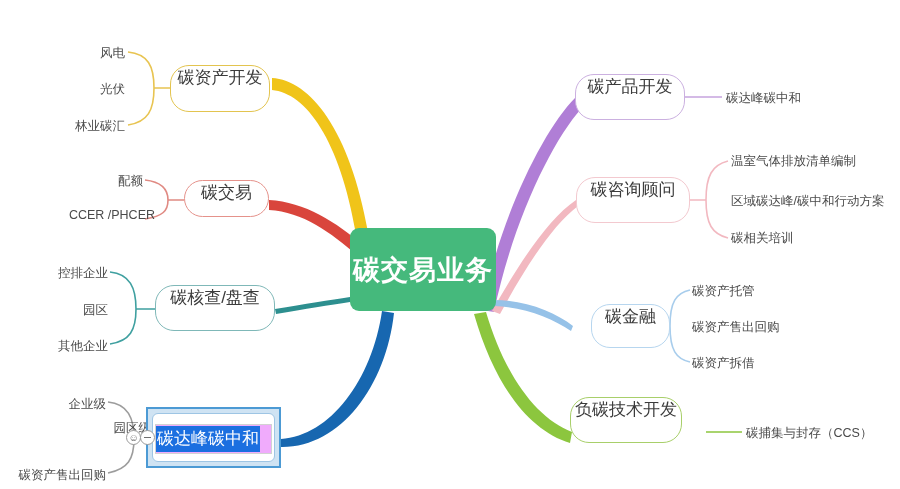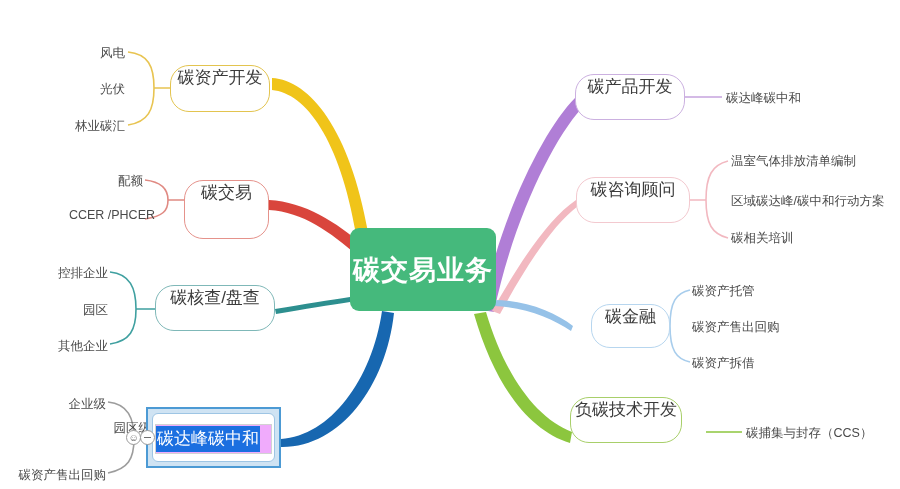--- a/index.html
+++ b/index.html
@@ -194,21 +194,21 @@
   </svg>
 
   <div class="center-node">
     <span class="label">碳交易业务</span>
   </div>
 
   <div class="topic" id="topic-carbon-asset-development" style="left:170px; top:65px; width:100px; height:47px; border-color:#e3c44f;">
     <span class="label">碳资产开发</span>
   </div>
 
-  <div class="topic" id="topic-carbon-trading" style="left:184px; top:180px; width:85px; height:59px; border-color:#e5928b;">
+  <div class="topic" id="topic-carbon-trading" style="left:184px; top:180px; width:85px; height:37px; border-color:#e5928b;">
     <span class="label">碳交易</span>
   </div>
 
   <div class="topic" id="topic-carbon-verification" style="left:155px; top:285px; width:120px; height:46px; border-color:#7fb8b8;">
     <span class="label">碳核查/盘查</span>
   </div>
 
   <div class="selected-node">
     <div class="inner-box"></div>
     <div class="edit-field">

